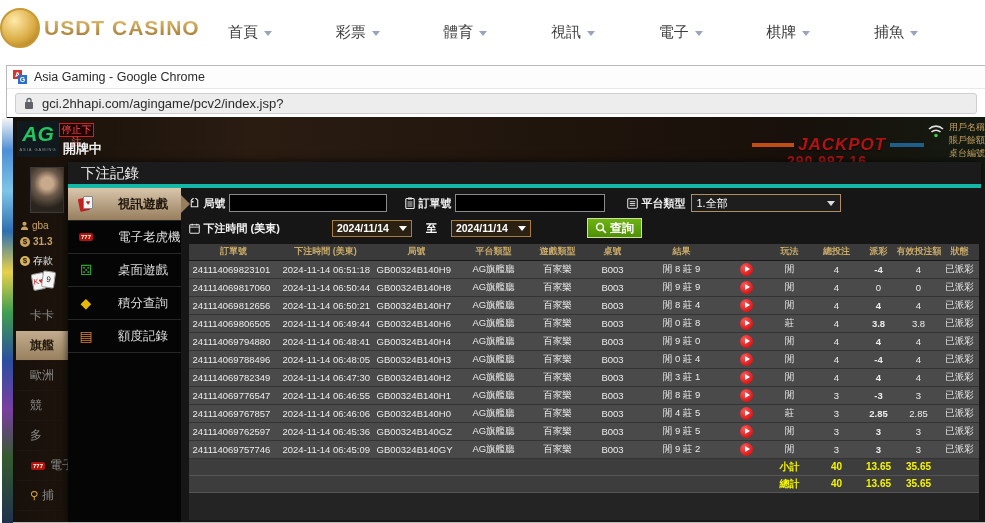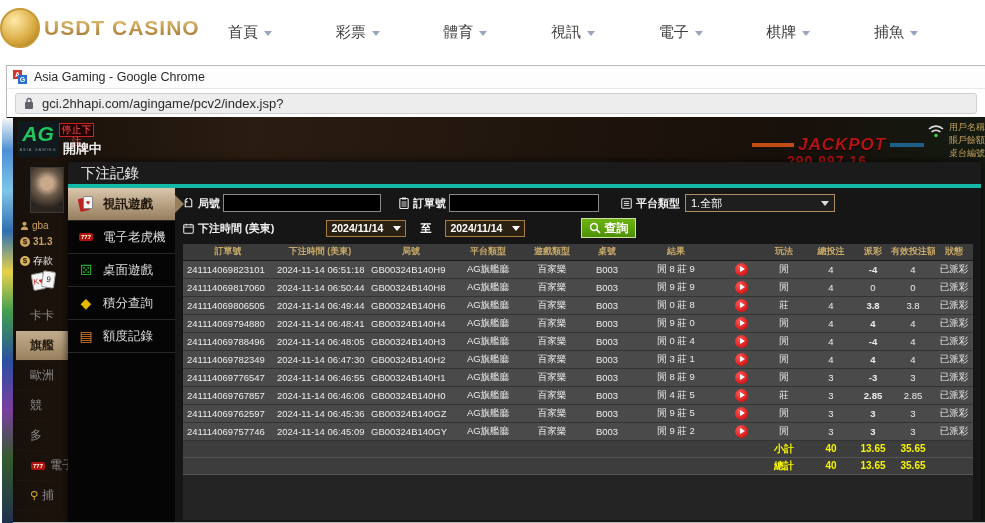--- a/index.html
+++ b/index.html
@@ -66,21 +66,21 @@
   .lobby-nav .ln-item { height:30px; display:flex; align-items:center; padding-left:14px; gap:4px; font-size:12px; color:#8a8a8a; border-bottom:1px solid #1c1510; white-space:nowrap; }
   .lobby-nav .ln-item.active { background:linear-gradient(#c3ac8e,#99815f); color:#241a0e; font-weight:bold; }
   .slot-chip { display:inline-block; background:#b01212; color:#ffd; font-size:6px; font-weight:bold; border-radius:2px; padding:1px 2px; }
   .fish-glyph { color:#e0a82a; font-size:11px; }
 
   
   .modal { position:absolute; left:61px; top:45px; width:913px; height:360px; background:#161616; z-index:5; box-shadow:0 0 8px rgba(0,0,0,.8); }
   .modal-title { height:26px; background:#1b1b1b; color:#ececec; font-size:14.5px; display:flex; align-items:center; padding-left:13px; border-bottom:4px solid #14b8a6; }
   .modal-body { display:flex; height:334px; }
   .modal-side { width:120px; background:#050505; }
-  .side-item { position:relative; height:33px; display:flex; align-items:center; gap:8px; padding-left:9px; font-size:12.5px; color:#ddd; border-bottom:1px solid #262626; cursor:pointer; white-space:nowrap; }
+  .side-item { position:relative; height:33px; display:flex; align-items:center; gap:23px; padding-left:9px; font-size:12.5px; color:#ddd; border-bottom:1px solid #262626; cursor:pointer; white-space:nowrap; }
   .side-item.active { background:linear-gradient(#d9c6ab,#977e5e); color:#1c1309; font-weight:bold; }
   .side-item.active::after { content:""; position:absolute; right:-9px; top:50%; margin-top:-9px; border-top:9px solid transparent; border-bottom:9px solid transparent; border-left:9px solid #977e5e; }
   .s-ico { width:18px; height:18px; display:flex; align-items:center; justify-content:center; font-size:14px; }
   .ico-card-wrap { position:relative; width:14px; height:16px; }
   .ico-card-b { position:absolute; left:0; top:2px; width:10px; height:13px; background:#c02020; border-radius:1px; transform:rotate(-12deg); }
   .ico-card-f { position:absolute; left:4px; top:0; width:10px; height:13px; background:#f5f5f5; border-radius:1px; border:1px solid #888; color:#c02020; font-size:7px; line-height:11px; text-align:center; }
 
   
   .modal-main { flex:1; background:#161616; padding:6px 8px 2px 8px; display:flex; flex-direction:column; }
   .filters { }
@@ -398,20 +398,35 @@
                       <td>B003</td>
                       <td>閒 9 莊 9</td>
                       <td><span class="play-btn"></span></td>
                       <td>閒</td>
                       <td>4</td>
                       <td class="zero">0</td>
                       <td>0</td>
                       <td class="status">已派彩</td>
                     </tr>
                     <tr>
+                      <td class="al">241114069812656</td>
+                      <td class="al">2024-11-14 06:50:21</td>
+                      <td class="al">GB00324B140H7</td>
+                      <td>AG旗艦廳</td>
+                      <td>百家樂</td>
+                      <td>B003</td>
+                      <td>閒 8 莊 4</td>
+                      <td><span class="play-btn"></span></td>
+                      <td>閒</td>
+                      <td>4</td>
+                      <td class="pos">4</td>
+                      <td>4</td>
+                      <td class="status">已派彩</td>
+                    </tr>
+                    <tr>
                       <td class="al">241114069806505</td>
                       <td class="al">2024-11-14 06:49:44</td>
                       <td class="al">GB00324B140H6</td>
                       <td>AG旗艦廳</td>
                       <td>百家樂</td>
                       <td>B003</td>
                       <td>閒 0 莊 8</td>
                       <td><span class="play-btn"></span></td>
                       <td>莊</td>
                       <td>4</td>

